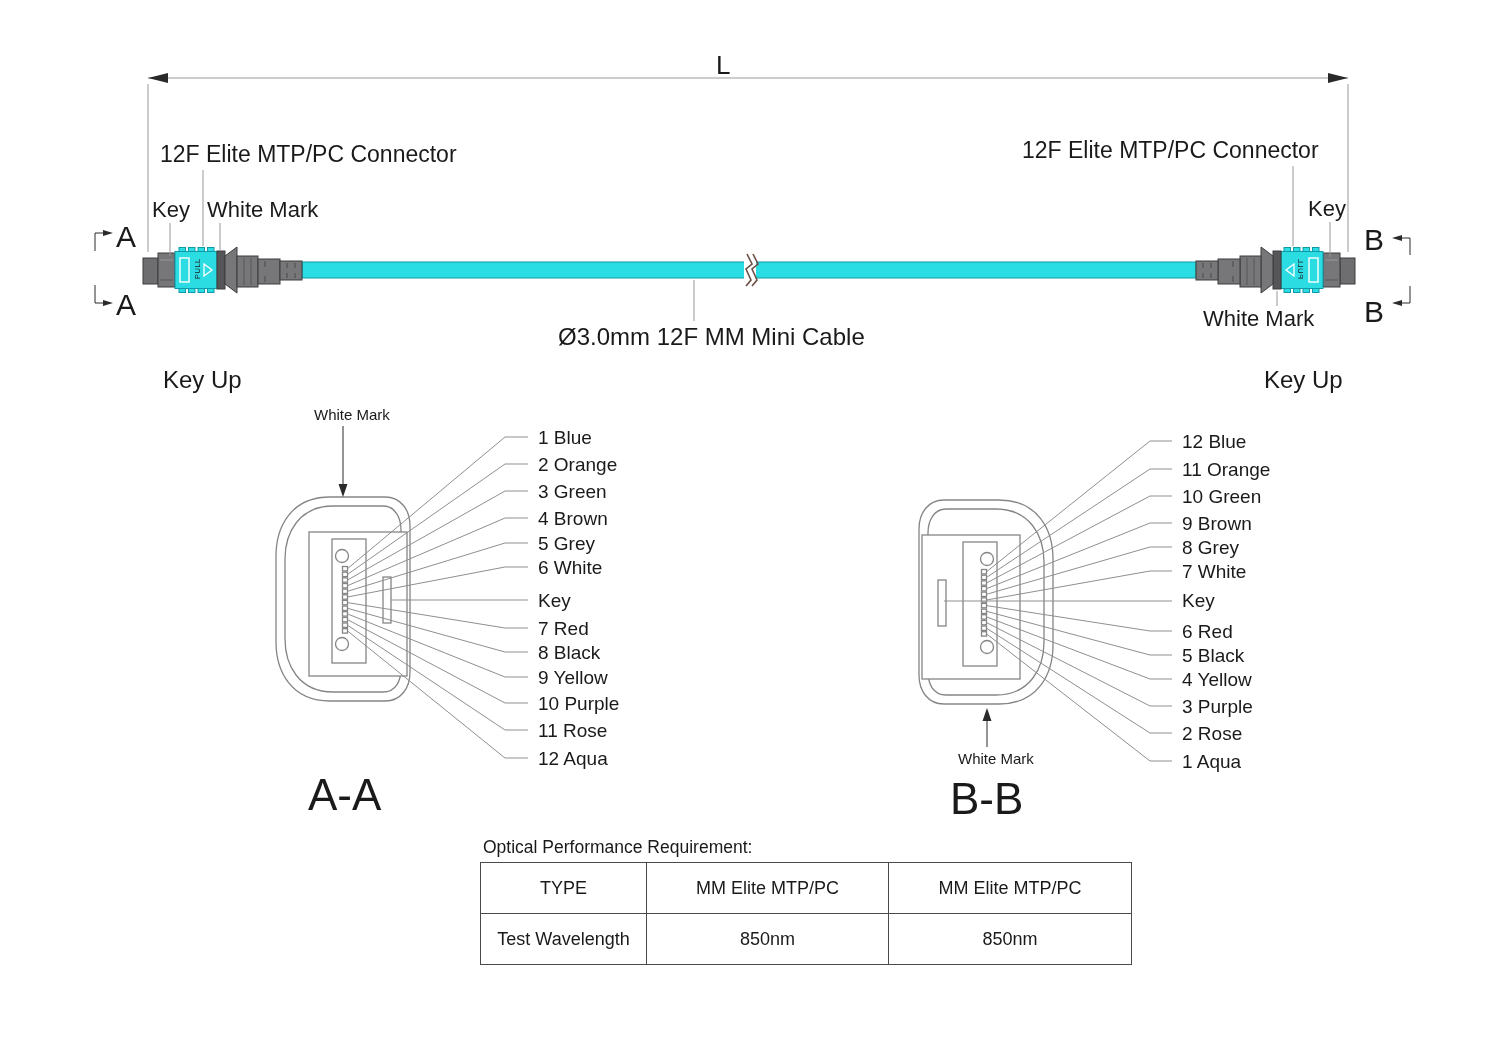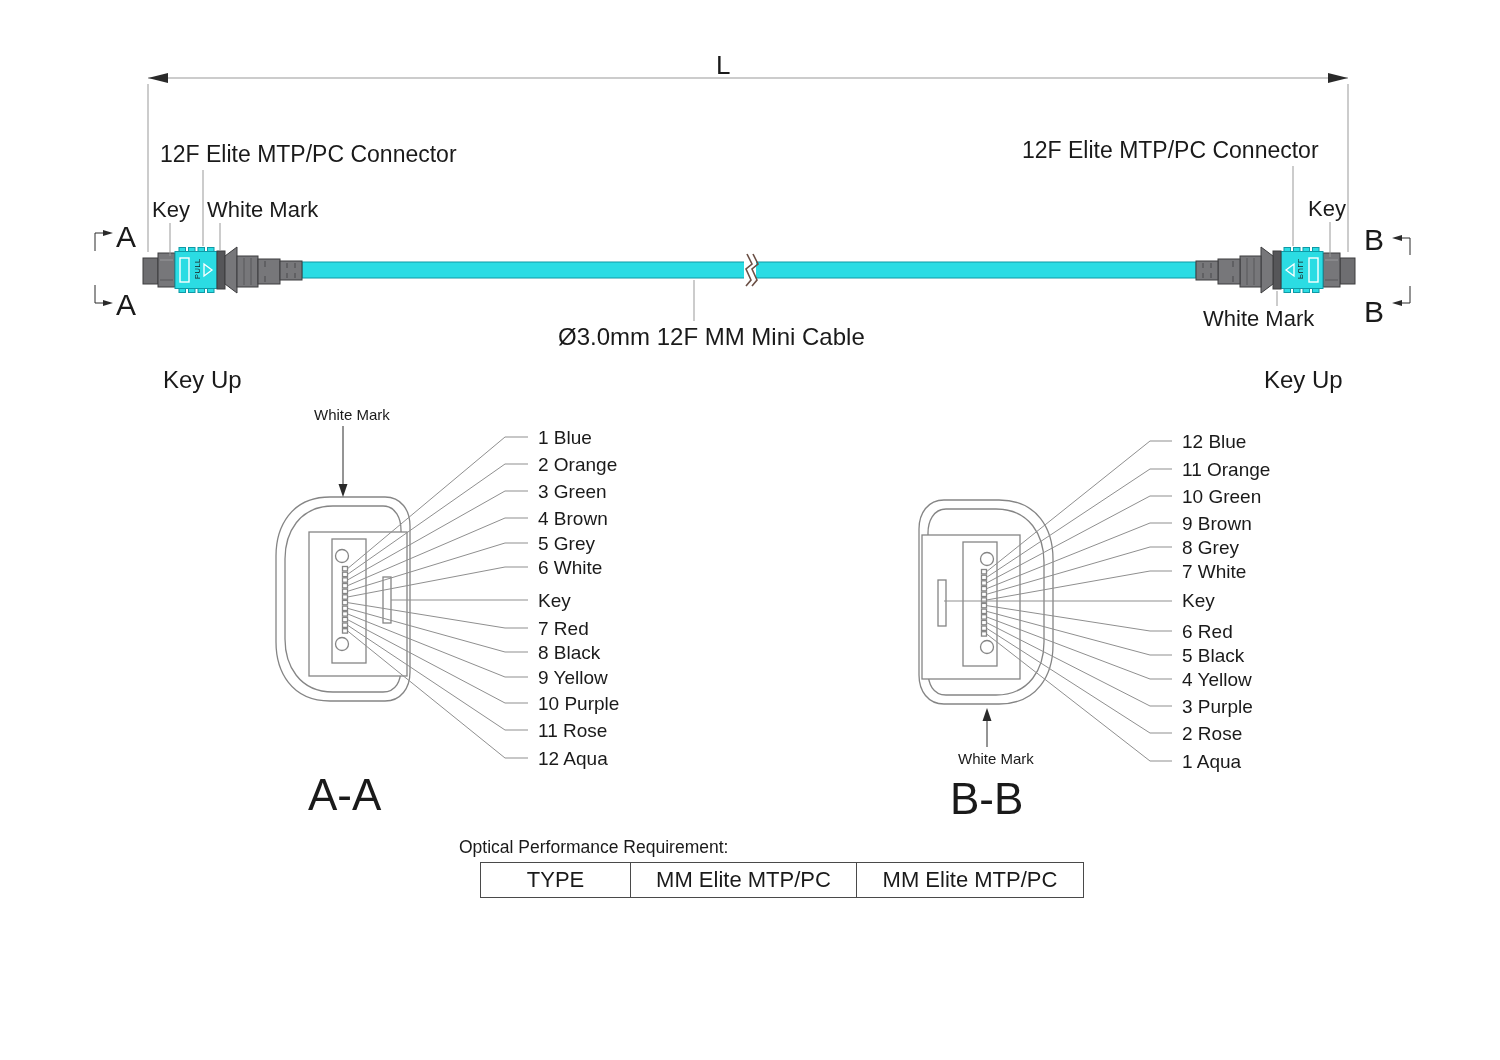--- a/index.html
+++ b/index.html
@@ -14,25 +14,25 @@
   .sect{font-size:30px;}
   .title{font-size:44px;}
   .dimL{font-size:26px;}
   .keyup{font-size:24px;}
   .cable-lbl{font-size:24px;}
   .thin{stroke:#999;stroke-width:1;fill:none;}
   .face{stroke:#858585;stroke-width:1.3;fill:#ffffff;}
   .fan{stroke:#8f8f8f;stroke-width:1;fill:none;}
   #perf-table{position:absolute;left:480px;top:862px;border-collapse:collapse;table-layout:fixed;}
   #perf-table td{border:1px solid #4a4a4a;height:34px;text-align:center;vertical-align:middle;
-                 font-size:22px;padding:0;}
+                 font-size:18px;padding:8px;}
   #perf-table td.c0{width:149px;}
   #perf-table td.c1{width:225px;}
   #perf-table td.c2{width:226px;}
-  #table-title{position:absolute;left:459px;top:837px;font-size:17.5px;}
+  #table-title{position:absolute;left:483px;top:837px;font-size:17.5px;}
 </style>
 </head>
 <body>
 
 <div id="stage">
 
 <svg id="draw" width="1500" height="1060" viewBox="0 0 1500 1060">
 
   <g>
     <line class="thin" x1="148" y1="78" x2="1348" y2="78"></line>
@@ -227,16 +227,21 @@
 </svg>
 
   <div id="table-title">Optical Performance Requirement:</div>
   <table id="perf-table">
     <tbody>
         <tr>
       <td class="c0">TYPE</td>
       <td class="c1">MM Elite MTP/PC</td>
       <td class="c2">MM Elite MTP/PC</td>
     </tr>
+    <tr>
+      <td class="c0">Test Wavelength</td>
+      <td class="c1">850nm</td>
+      <td class="c2">850nm</td>
+    </tr>
   </tbody>
     </table>
 
 </div>
 
 </body></html>

